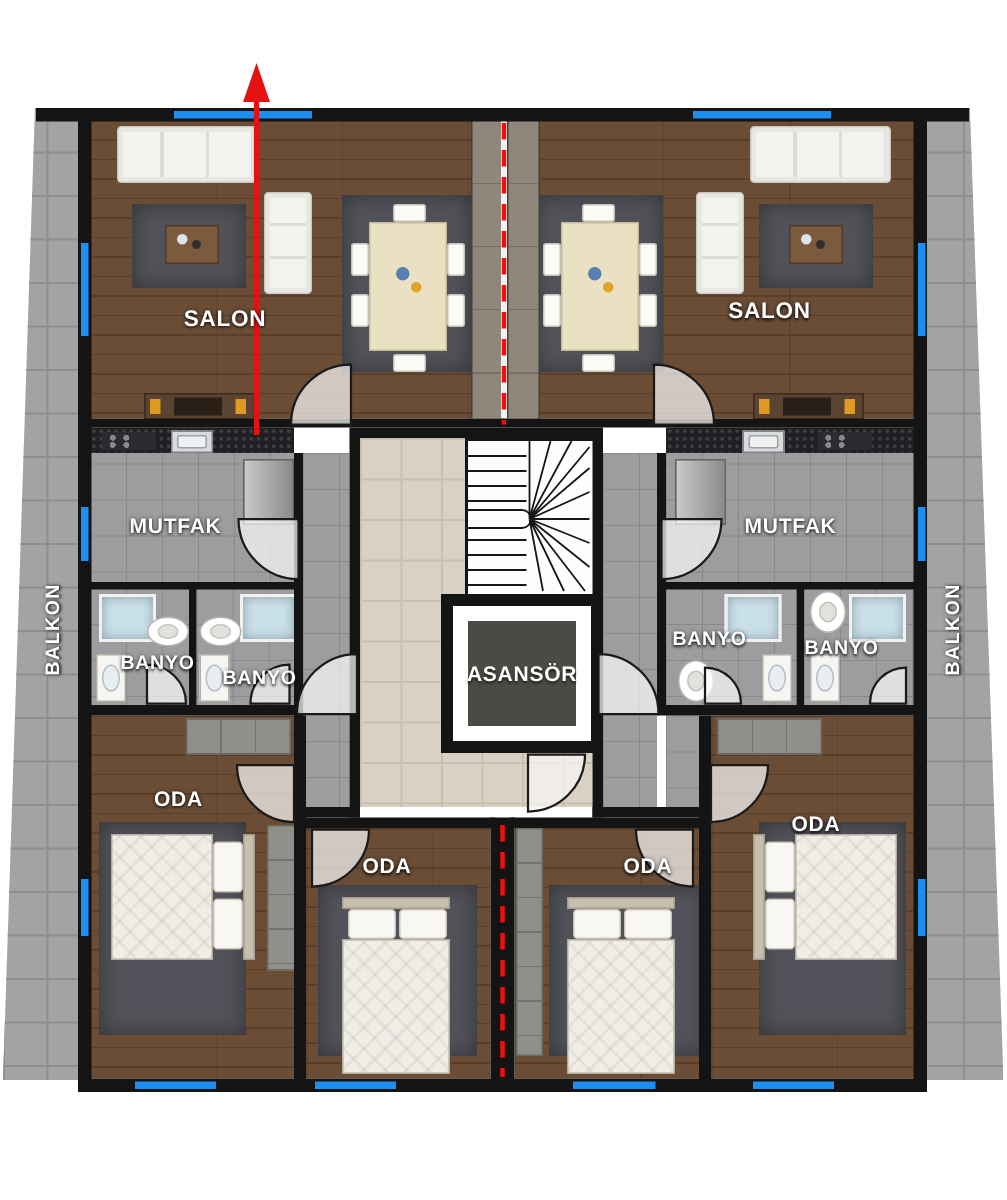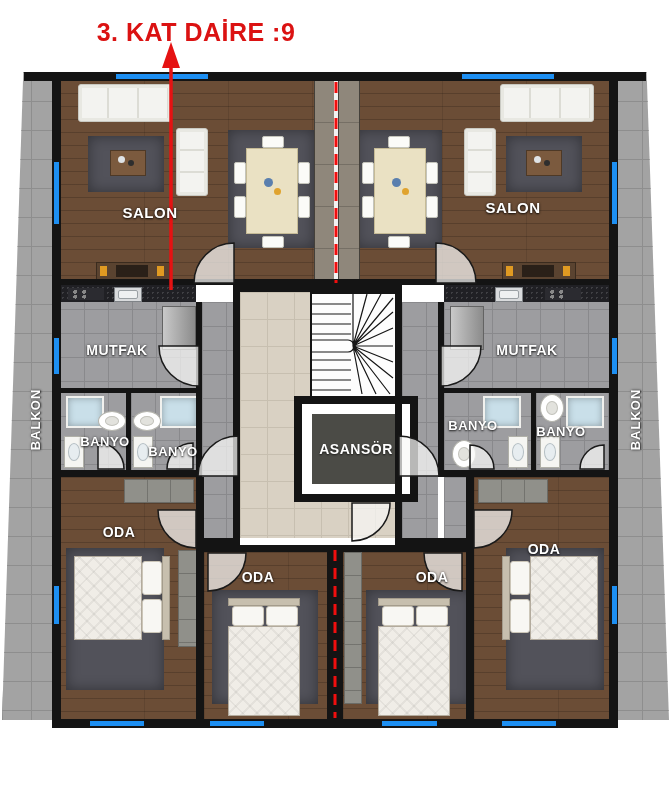--- a/index.html
+++ b/index.html
@@ -74,21 +74,20 @@
     letter-spacing:.5px;}
   #overlay{position:absolute;left:0;top:0;z-index:50;pointer-events:none;}
   .elabel{color:#ffffff;font-weight:bold;font-size:14px;letter-spacing:.5px;
     text-shadow:0 1px 2px rgba(0,0,0,.7);}
 </style>
 </head>
 <body>
 
 <div id="plan">
 
-  <div id="title" style="left:96px;top:18px;width:200px;">3. KAT DAİRE :9</div>
 
   <div class="abs tile-balcony" style="left:2px;top:72px;width:56px;height:648px;clip-path:polygon(38% 0,100% 0,92% 100%,0 100%);"></div>
   <div class="abs tile-balcony" style="left:613px;top:72px;width:56px;height:648px;clip-path:polygon(0 0,60% 0,100% 100%,8% 100%);"></div>
 
   <div class="abs wood" style="left:60px;top:80px;width:254px;height:199px;"></div>
   <div class="abs wood" style="left:358px;top:80px;width:252px;height:199px;"></div>
   <div class="abs tile-gray" style="left:60px;top:285px;width:136px;height:103px;"></div>
   <div class="abs tile-gray" style="left:444px;top:285px;width:166px;height:103px;"></div>
   <div class="abs tile-gray" style="left:202px;top:302px;width:31px;height:236px;"></div>
   <div class="abs tile-gray" style="left:402px;top:302px;width:36px;height:236px;"></div>
@@ -214,21 +213,21 @@
   <div class="abs bedm" style="left:378px;top:626px;width:70px;height:88px;"></div>
 
   <div class="abs wardrobe" style="left:478px;top:479px;width:68px;height:22px;"></div>
   <div class="abs rug" style="left:506px;top:548px;width:98px;height:142px;"></div>
   <div class="abs board" style="left:502px;top:556px;width:6px;height:82px;"></div>
   <div class="abs pillow" style="left:510px;top:561px;width:18px;height:32px;"></div>
   <div class="abs pillow" style="left:510px;top:599px;width:18px;height:32px;"></div>
   <div class="abs bedm" style="left:530px;top:556px;width:66px;height:82px;"></div>
 
   <div class="abs stairs" style="left:310px;top:292px;width:85px;height:106px;"></div>
-  <div class="abs elev" style="left:294px;top:396px;width:124px;height:106px;">
+  <div class="abs elev" style="left:294px;top:396px;width:108px;height:106px;">
     <div class="ring">
       <div class="car">
         <span class="elabel">ASANSÖR</span>
       </div>
     </div>
   </div>
 
   <div class="abs wall" style="left:24px;top:72px;width:622px;height:9px;"></div>
   <div class="abs wall" style="left:52px;top:719px;width:566px;height:9px;"></div>
   <div class="abs wall" style="left:52px;top:72px;width:9px;height:656px;"></div>

